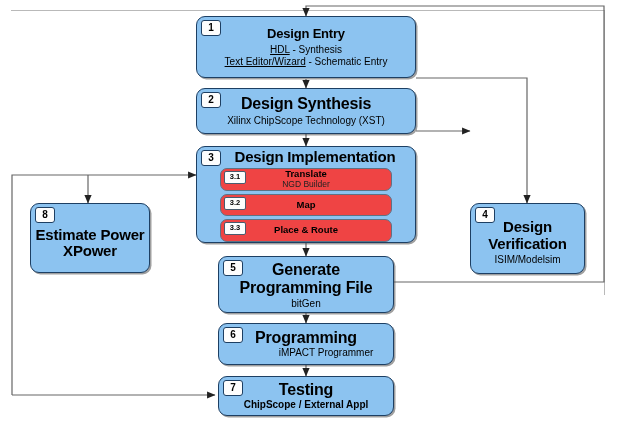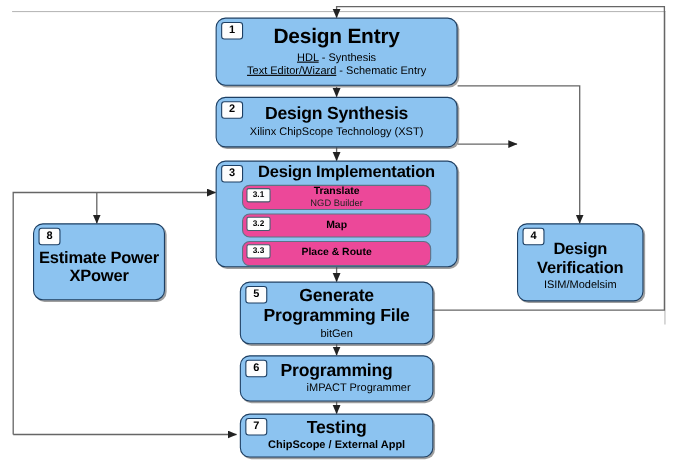--- a/index.html
+++ b/index.html
@@ -28,21 +28,21 @@
          min-width:14px;height:14px;padding:0 2px;
          background:#fdfdfd;border:1.4px solid #1d3f63;border-radius:3px;
          font-size:10px;font-weight:bold;line-height:13px;text-align:center;color:#000;}
   .badge.sm{left:3px;top:2px;min-width:16px;height:11px;font-size:7.5px;line-height:10px;
             border-width:1px;border-color:#4a5c6e;border-radius:2px;}
 
   
   #n3{align-items:center;justify-content:flex-start;padding-top:2px;}
   #n3 .ttl{font-size:15px;margin-left:18px;}
   .subbox{position:relative;box-sizing:border-box;width:172px;height:24px;margin-top:3px;
-          background:#ec4899;border:1px solid #5d7285;border-radius:7px;
+          background:#ef4444;border:1px solid #5d7285;border-radius:7px;
           display:flex;flex-direction:column;align-items:center;justify-content:center;}
   .subbox .st{font-size:9.5px;font-weight:bold;line-height:1.15;}
   .subbox .ss{font-size:8.5px;line-height:1.15;color:#222;}
 </style>
 </head>
 <body>
 
 <div id="canvas">
 
   <div class="frame" style="left:11px;top:10px;width:593px;height:284px;"></div>
@@ -72,21 +72,21 @@
       <path d="M416,131 L470,131" marker-end="url(#ah)"></path>
 
       <path d="M12,395 L12,175 L196,175" marker-end="url(#ah)"></path>
       <path d="M12,395 L215,395" marker-end="url(#ah)"></path>
       <path d="M88,175 L88,203" marker-end="url(#ah)"></path>
     </g>
   </svg>
 
   <div class="node" id="n1" style="left:196px;top:16px;width:220px;height:62px;">
     <span class="badge">1</span>
-    <div class="ttl" style="font-size:19px;margin-top:1px;">Design Entry</div>
+    <div class="ttl" style="font-size:13px;margin-top:1px;">Design Entry</div>
     <div class="sub" style="margin-top:2px;">
       <u>HDL</u><span> - Synthesis</span>
     </div>
     <div class="sub">
       <u>Text Editor/Wizard</u><span> - Schematic Entry</span>
     </div>
   </div>
 
   <div class="node" id="n2" style="left:196px;top:88px;width:220px;height:46px;">
     <span class="badge">2</span>

